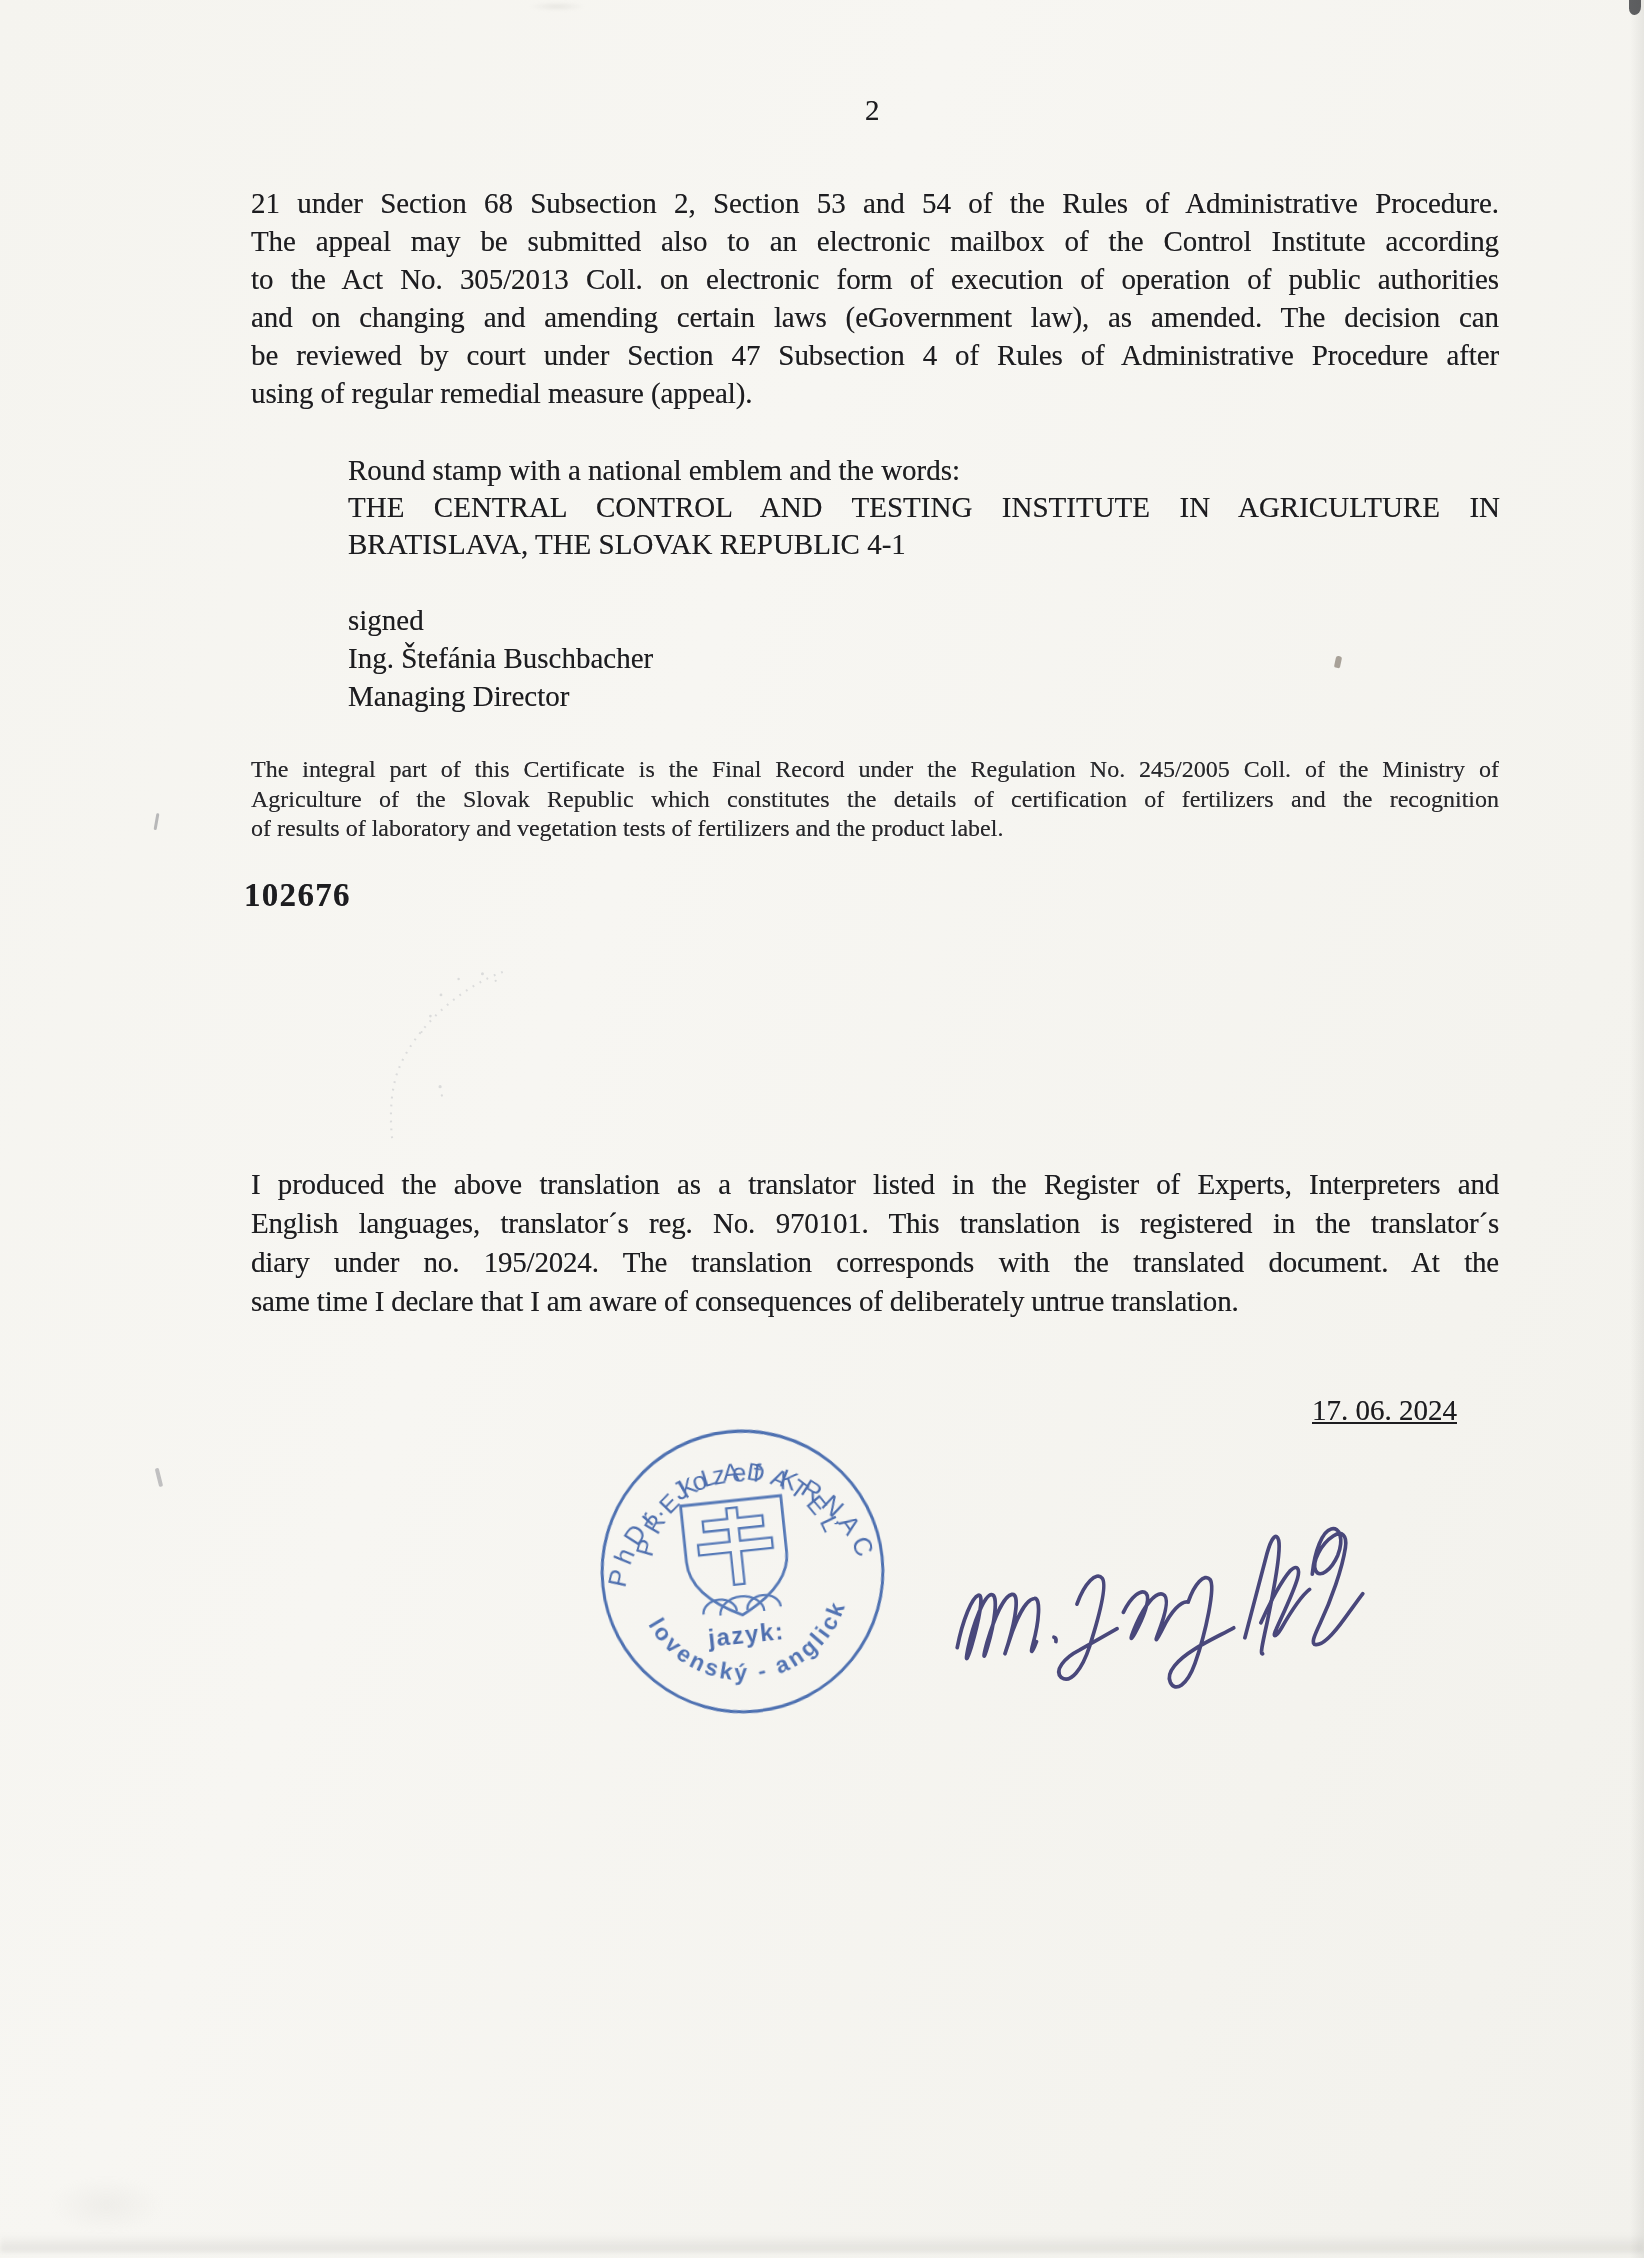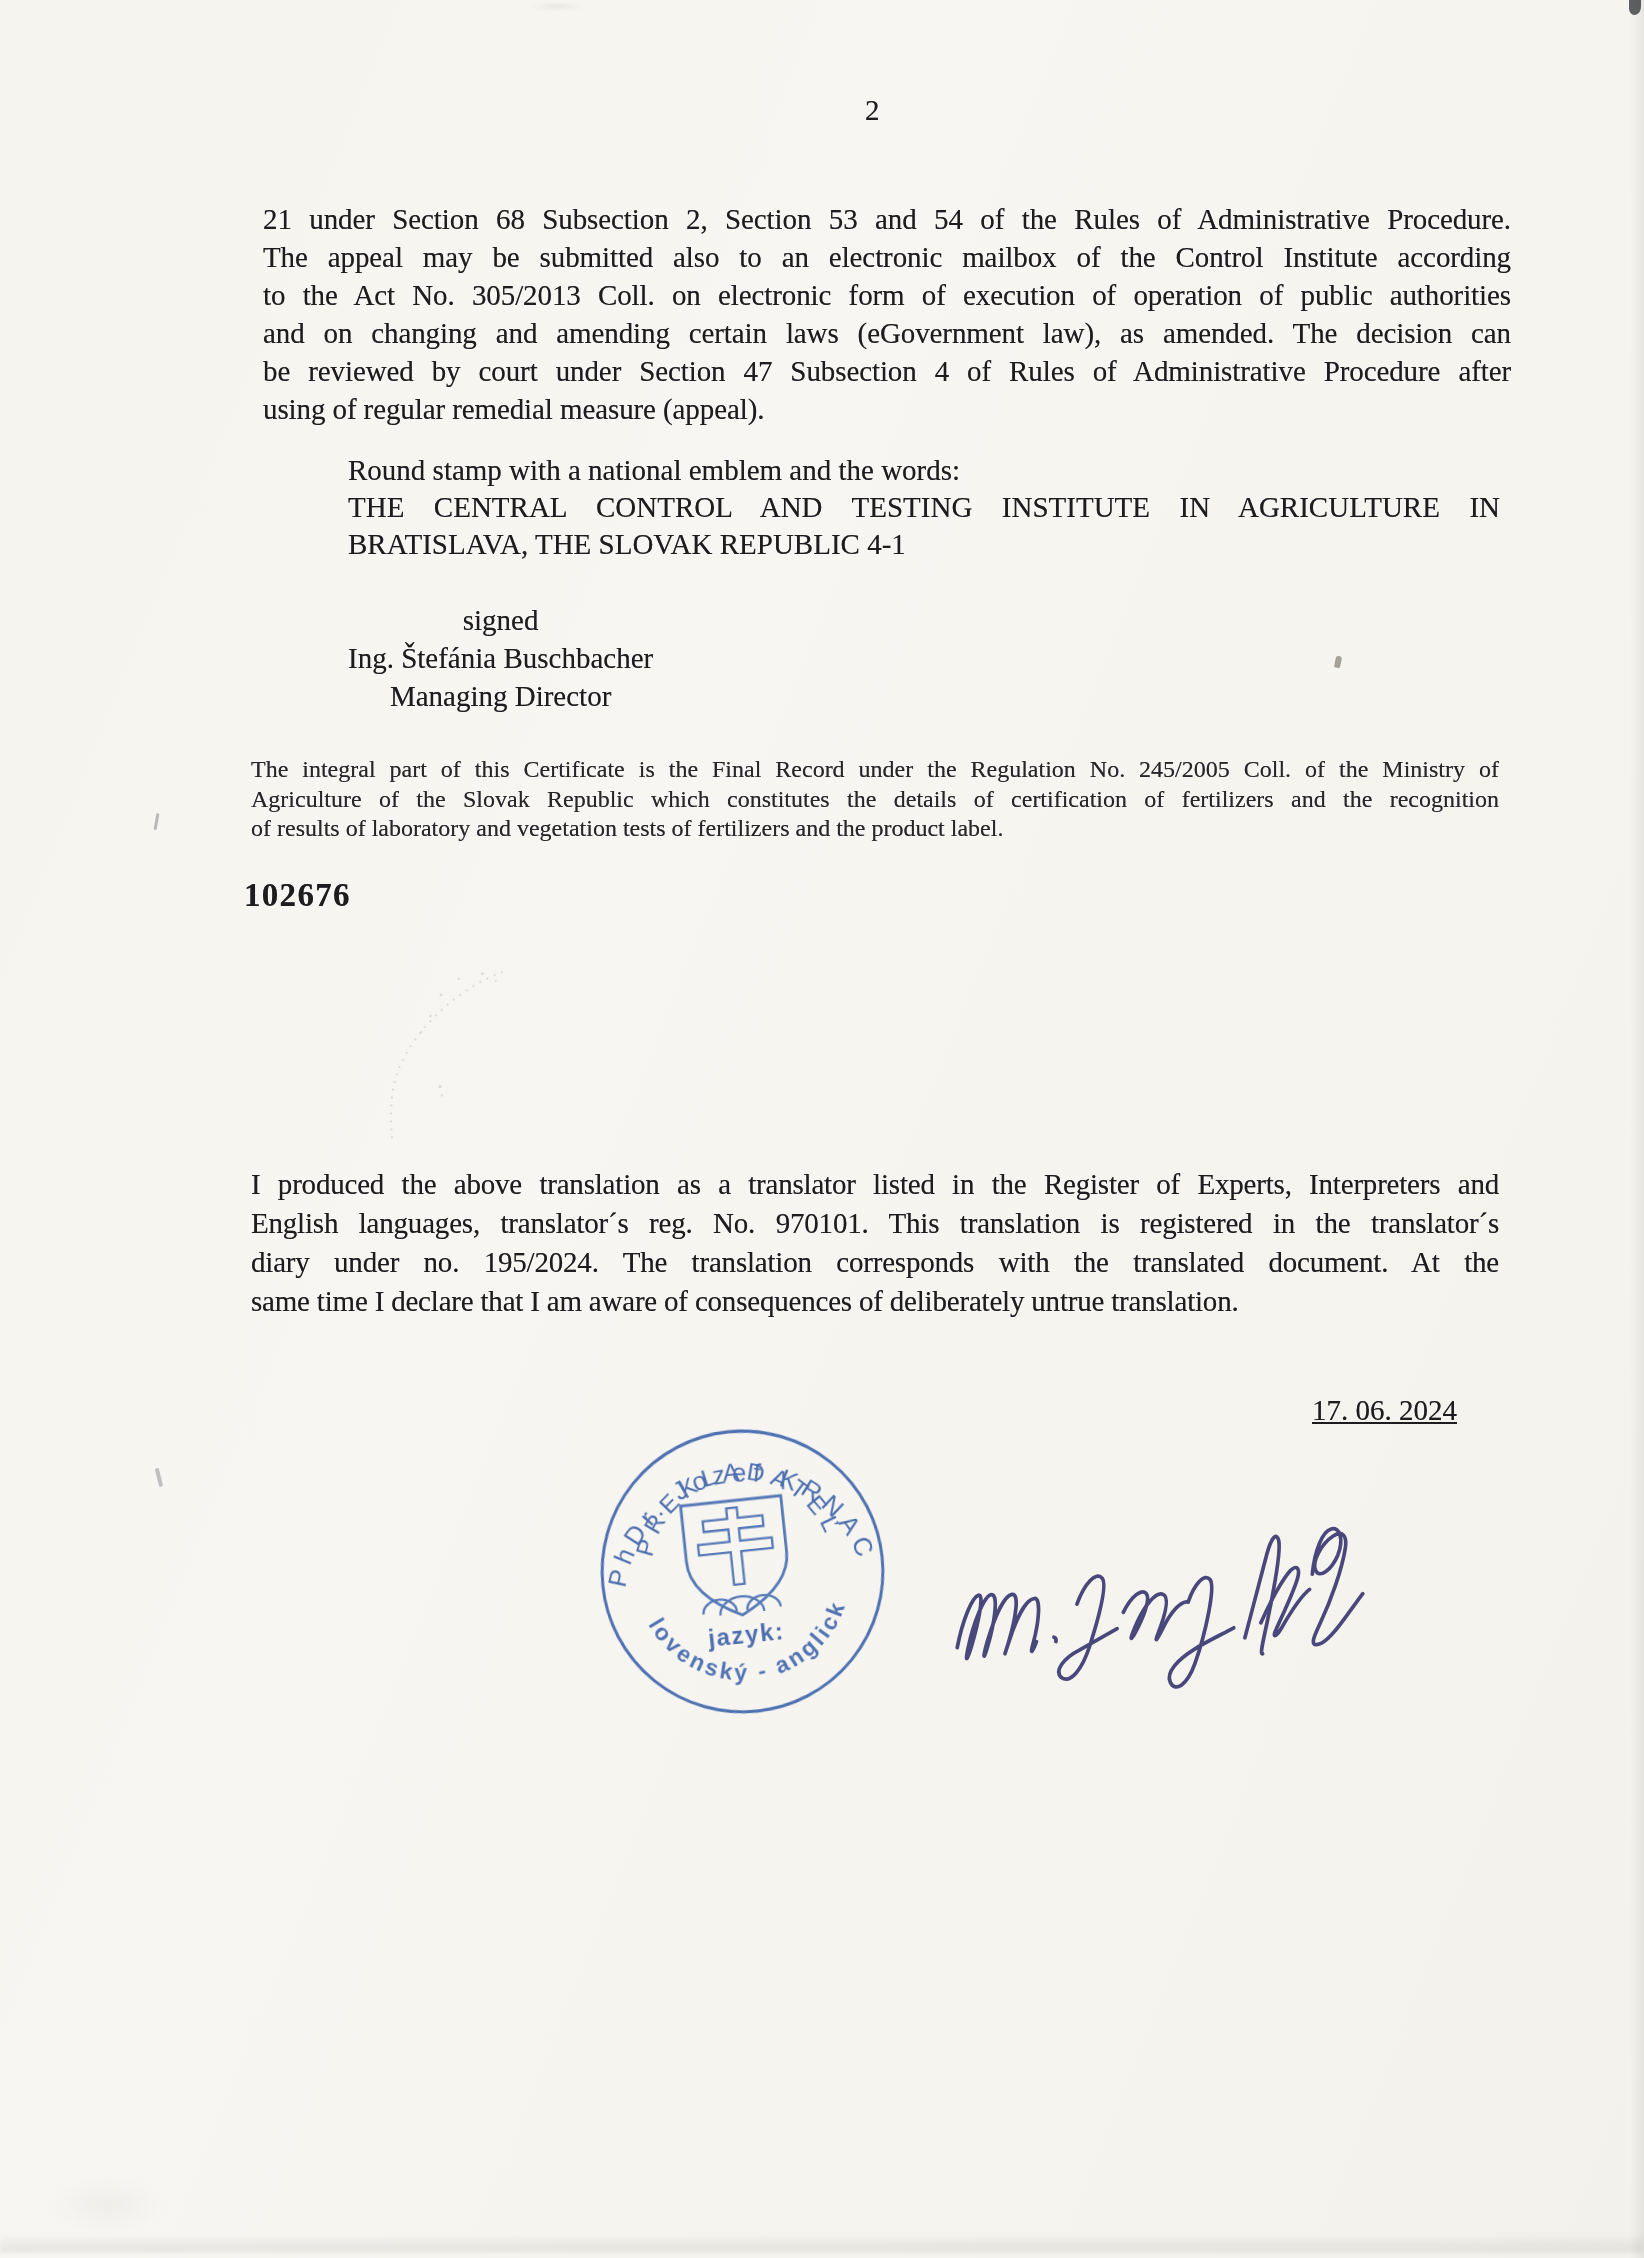--- a/index.html
+++ b/index.html
@@ -6,23 +6,23 @@
   #page{
     position:relative;width:1644px;height:2258px;overflow:hidden;
     background:linear-gradient(112deg,#f5f4ef 0%,#f7f6f2 38%,#f4f3ee 78%,#f2f1ec 100%);
     font-family:"Liberation Serif", serif;color:#1d1d20;
   }
   .abs{position:absolute;}
   .line{white-space:normal;}
   .jl{text-align:justify;text-align-last:justify;}
   .doc-text{text-shadow:0 0 0.6px rgba(25,25,30,0.55);}
   #page-number{left:865px;top:94px;font-size:29px;}
-  #appeal{left:251px;top:200px;width:1248px;font-size:29px;line-height:38px;letter-spacing:-0.1px;margin-left:12px;}
+  #appeal{left:251px;top:184px;width:1248px;font-size:29px;line-height:38px;letter-spacing:-0.1px;}
   #stamp-transcript{left:348px;top:452px;width:1152px;font-size:29px;line-height:37px;}
-  #signed-block{left:348px;top:601px;font-size:29px;line-height:38px;text-align:center;}
+  #signed-block{left:348px;top:601px;font-size:29px;line-height:38px;}
   #certificate-note{left:251px;top:755px;width:1248px;font-size:24px;line-height:29.5px;color:#27272b;}
   #reference-number{left:244px;top:877px;font-size:33px;font-weight:bold;letter-spacing:1.3px;}
   #declaration{left:251px;top:1165px;width:1248px;font-size:29px;line-height:39px;letter-spacing:-0.2px;}
   #date{left:1312px;top:1394px;font-size:29px;text-decoration:underline;}
   #round-stamp{left:588px;top:1417px;width:309px;height:309px;transform:rotate(-6deg);opacity:0.92;}
   #signature{left:923px;top:1498px;width:452px;height:196px;transform:rotate(-3deg);opacity:0.93;}
   
   .artifact{pointer-events:none;}
   #corner-speck{left:1629px;top:0;width:11.5px;height:15px;background:#2b2d31;opacity:.75;border-radius:0 0 55% 45%;}
   #top-smudge{left:529px;top:1.8px;width:56px;height:8.8px;background:radial-gradient(closest-side,#b9b7b2,transparent);opacity:.25;filter:blur(1.8px);}

